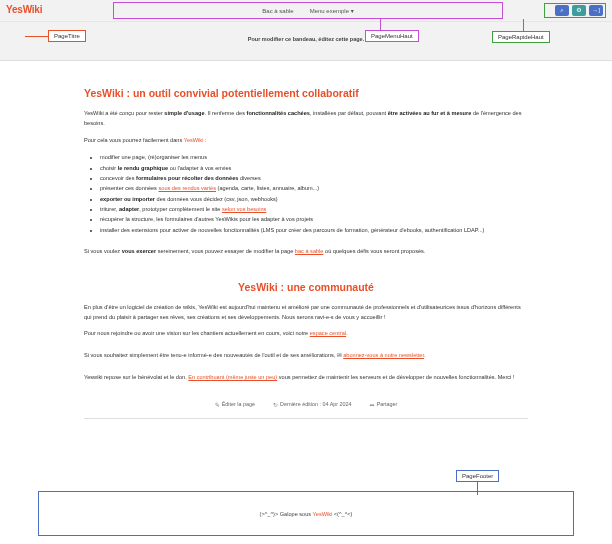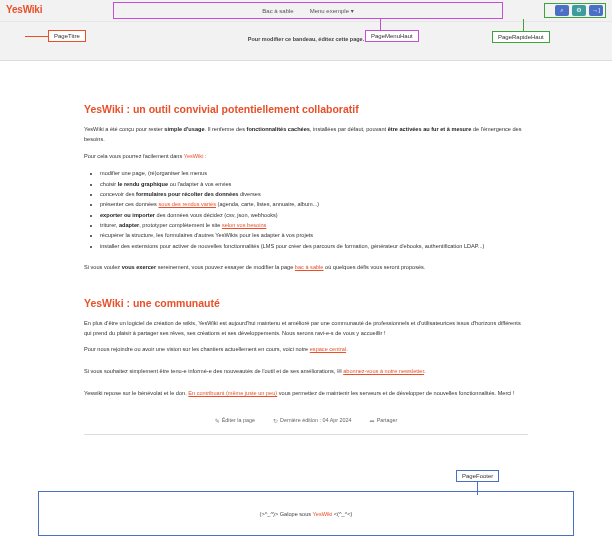--- a/index.html
+++ b/index.html
@@ -133,24 +133,24 @@
     color: #444;
   }
 
   
   .content {
     padding: 26px 84px 0 84px;
   }
   h2.sect {
     font-size: 10.5px;
     color: #e8502a;
-    margin: 16px 0 10px 0;
-    font-weight: bold;
-  }
-  h2.sect.second { margin-top: 24px; }
+    margin: 0 0 10px 0;
+    font-weight: bold;
+  }
+  h2.sect.second { margin-top: 24px; text-align: center; }
   p.para {
     margin: 0 0 7px 0;
     font-size: 5.6px;
     line-height: 1.75;
     color: #333;
   }
   p.para.spaced { margin-top: 12px; }
   b { font-weight: bold; color: #222; }
   a.lnk { color: #e8502a; text-decoration: none; }
   a.lnk.u { text-decoration: underline; }

